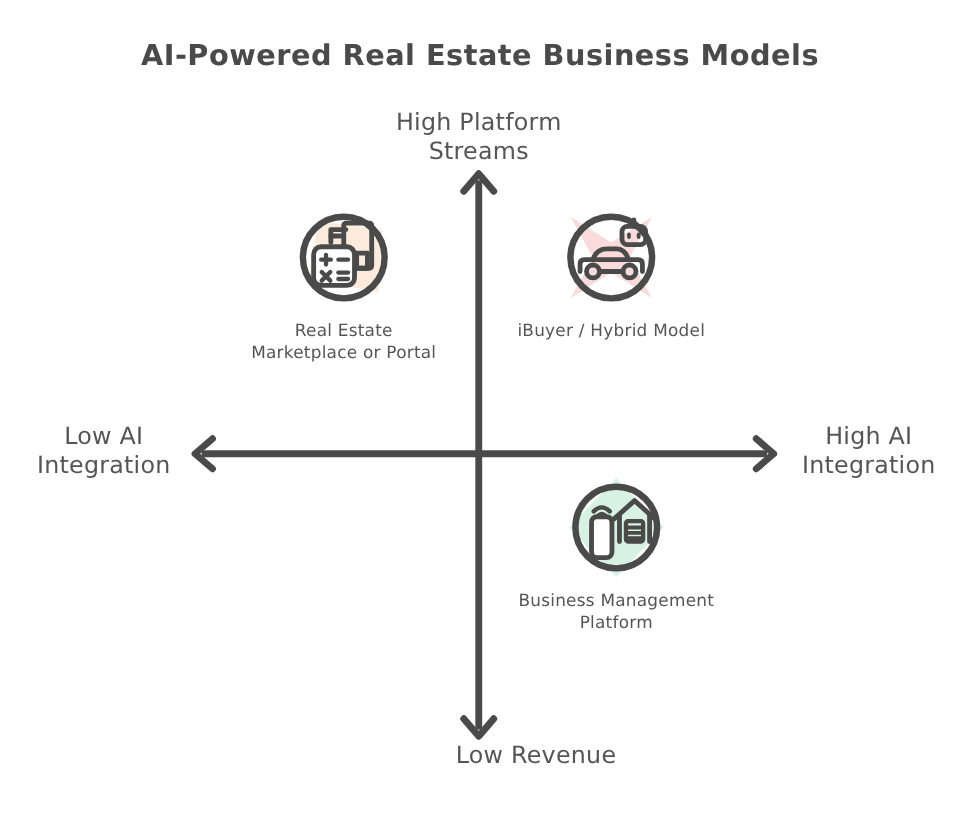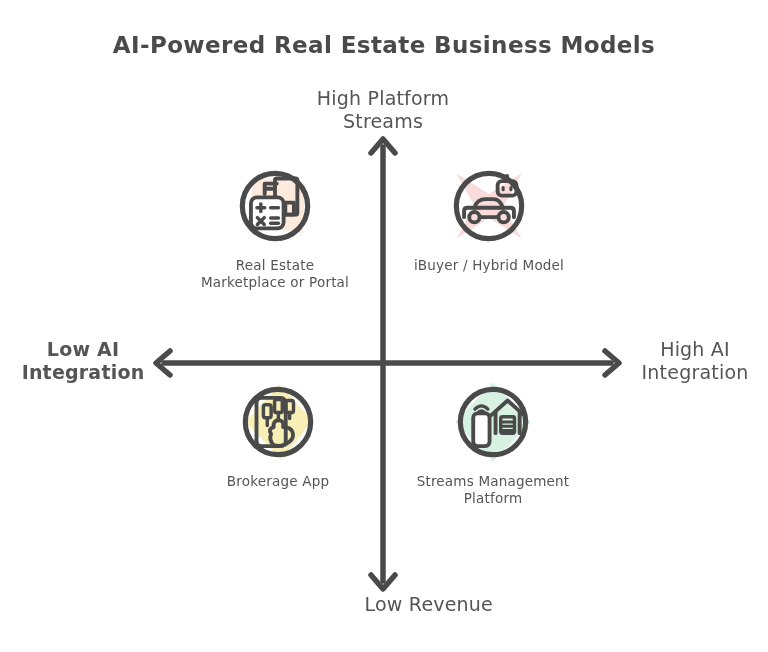--- a/index.html
+++ b/index.html
@@ -5,21 +5,21 @@
   html,body{margin:0;padding:0;background:#fff;}
   .stage{position:relative;width:768px;height:616px;background:#ffffff;overflow:hidden;
          font-family:"DejaVu Sans","Liberation Sans",sans-serif;}
   .title{position:absolute;top:32px;left:0;width:768px;text-align:center;
          font-size:23px;font-weight:700;letter-spacing:.4px;color:#4a4a4a;}
   .axes{position:absolute;top:0;left:0;}
   .axis-label{position:absolute;color:#555;font-size:19px;line-height:23px;
               text-align:center;white-space:pre-line;letter-spacing:.2px;}
   .axis-top{left:273px;top:87px;width:220px;}
   .axis-bottom{left:273px;top:593px;width:220px;text-align:right;}
-  .axis-left{left:8px;top:338px;width:150px;font-weight:bold;}
+  .axis-left{left:8px;top:338px;width:150px;}
   .axis-right{left:620px;top:338px;width:150px;}
   .quad{position:absolute;width:200px;display:flex;flex-direction:column;align-items:center;}
   .q-tl{left:175px;top:163px;}
   .q-tr{left:389px;top:163px;}
   .q-bl{left:178px;top:379px;}
   .q-br{left:393px;top:379px;}
   .quad svg{display:block;}
   .quad-label{margin-top:8px;color:#555;font-size:13.5px;line-height:17px;
               text-align:center;white-space:pre-line;letter-spacing:.2px;}
   .stroke{stroke:#4a4a4a;fill:none;stroke-linecap:round;stroke-linejoin:round;}
@@ -88,54 +88,37 @@
         <line x1="29.5" y1="63.5" x2="37.5" y2="71.5" stroke-width="4"></line>
         <line x1="37.5" y1="63.5" x2="29.5" y2="71.5" stroke-width="4"></line>
         <line x1="45" y1="64" x2="54" y2="64" stroke-width="4"></line>
         <line x1="45" y1="70" x2="54" y2="70" stroke-width="4"></line>
       </g>
     </svg>
     <div class="quad-label">Real Estate
 Marketplace or Portal</div>
   </div>
 
-  <div class="quad q-bl">
-    <svg width="86" height="86" viewBox="0 0 100 100">
-      <polygon points="52,6 90,48 54,94 12,50" fill="#f7efb5"></polygon>
-      <circle class="stroke" cx="50" cy="50" r="38" stroke-width="6"></circle>
-      <g class="stroke" stroke-width="4.5">
-        <rect x="25" y="22" width="34" height="56" rx="6"></rect>
-        <rect x="33" y="30" width="9" height="15" rx="2.5" stroke-width="4"></rect>
-        <line x1="37.5" y1="45" x2="37.5" y2="54" stroke-width="4"></line>
-        <rect x="46" y="24" width="9" height="15" rx="2.5" stroke-width="4"></rect>
-        <line x1="50.5" y1="39" x2="50.5" y2="47" stroke-width="4"></line>
-        <rect x="59" y="25" width="9" height="14" rx="2.5" stroke-width="4"></rect>
-        <line x1="63.5" y1="39" x2="63.5" y2="46" stroke-width="4"></line>
-      </g>
-      <path class="stroke" stroke-width="4.5" fill="#ffffff" d="M45,77 Q39,71 42,64 Q38,58 45,56 Q44,48 51,48 Q57,48 56,56 Q65,56 67,62 Q69,69 63,73 Q55,80 45,77 Z"></path>
-    </svg>
-    <div class="quad-label">Brokerage App</div>
-  </div>
 
   <div class="quad q-br">
     <svg width="86" height="86" viewBox="0 0 100 100">
       <polygon points="50,4 94,50 50,96 6,50" fill="#d7f2e3"></polygon>
       <circle class="stroke" cx="50" cy="50" r="38" stroke-width="6"></circle>
       <g class="stroke" stroke-width="4.5">
         <polyline points="48,42 67,25 86,42"></polyline>
         <line x1="53" y1="39" x2="53" y2="63"></line>
         <line x1="81" y1="39" x2="81" y2="63"></line>
         <rect x="59" y="44" width="16" height="19" rx="2" stroke-width="4"></rect>
         <line x1="61" y1="50" x2="73" y2="50" stroke-width="3.5"></line>
         <line x1="61" y1="55" x2="73" y2="55" stroke-width="3.5"></line>
         <line x1="61" y1="60" x2="73" y2="60" stroke-width="3.5"></line>
       </g>
       <g class="stroke" stroke-width="4.5">
         <rect x="27" y="40" width="19" height="38" rx="5" fill="#ffffff"></rect>
         <path d="M29,35 Q36.5,27.5 44,35" stroke-width="4"></path>
         <path d="M33,39 Q36.5,35.5 40,39" stroke-width="4"></path>
       </g>
     </svg>
-    <div class="quad-label">Streams Management
+    <div class="quad-label">Business Management
 Platform</div>
   </div>
 
 </div>
 
 </body></html>

